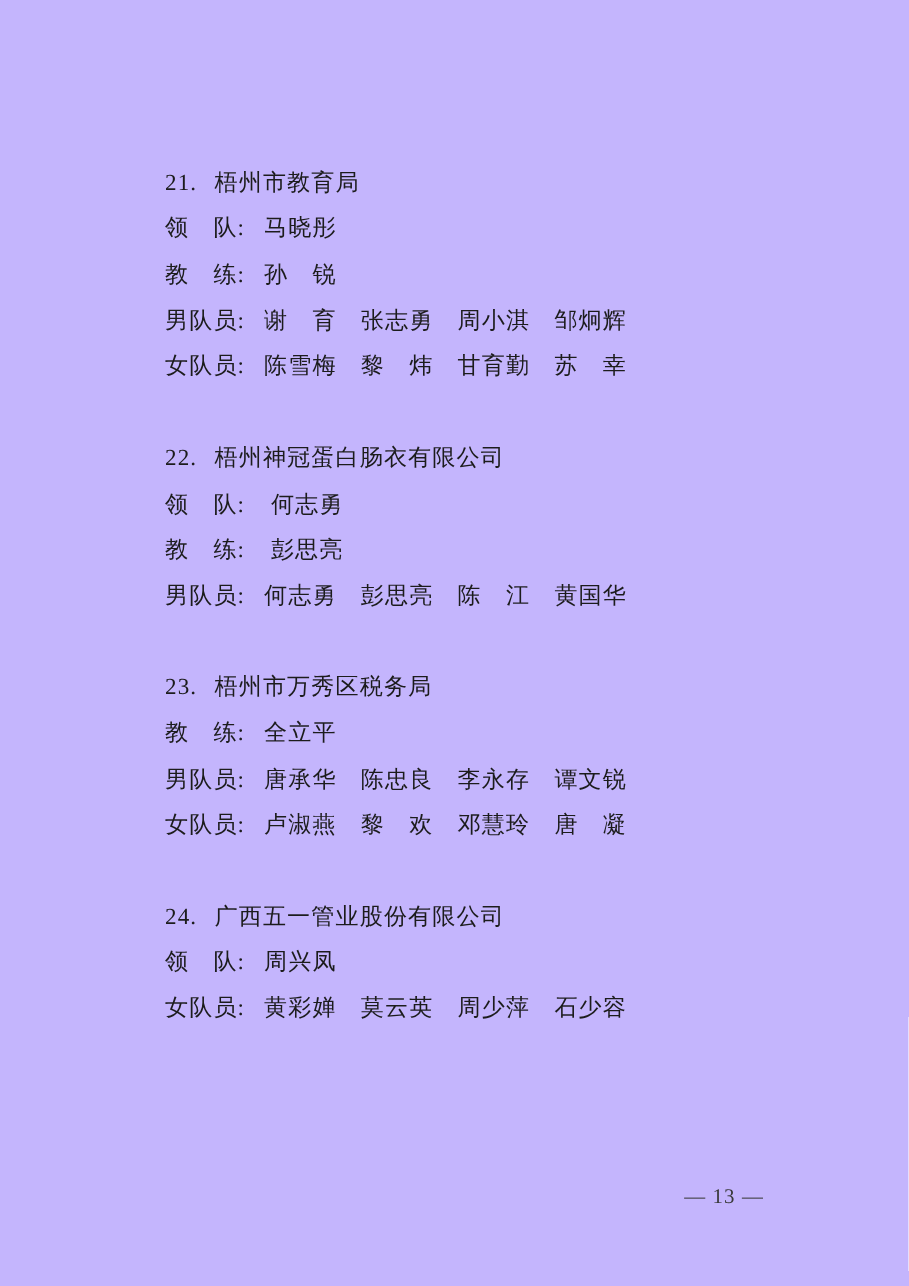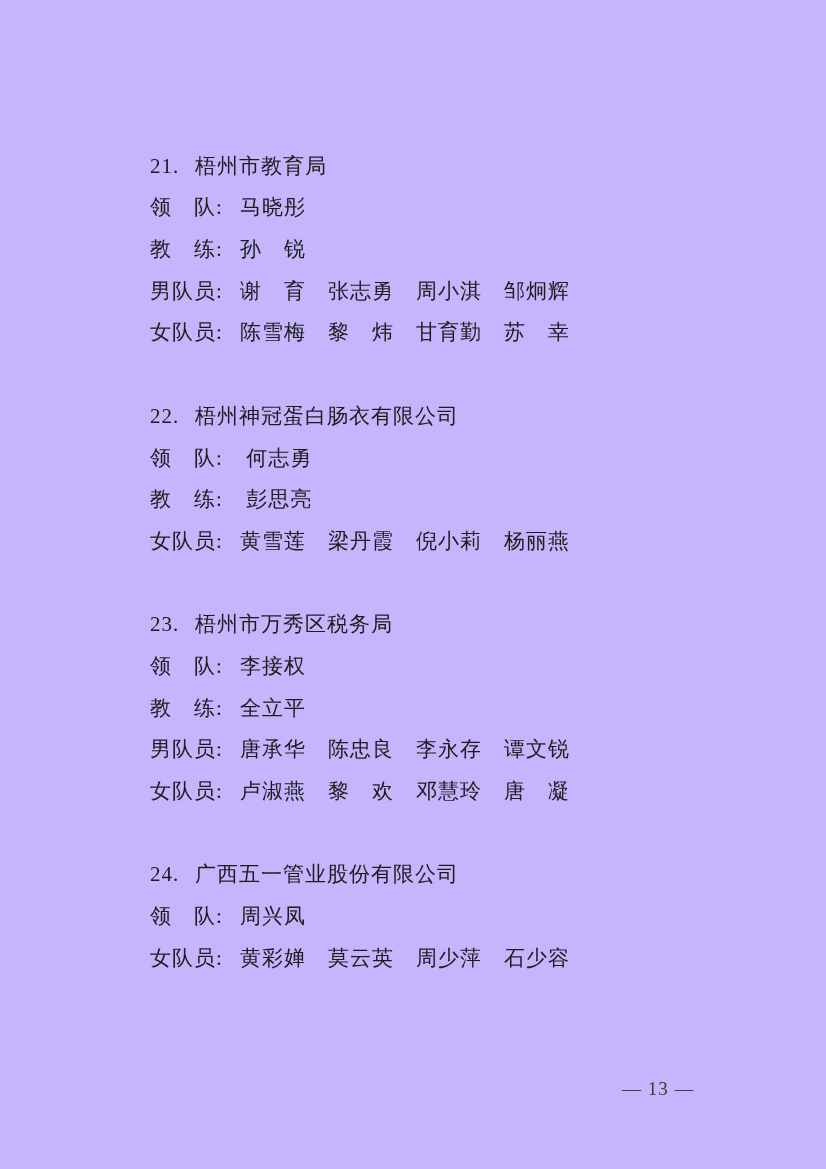--- a/index.html
+++ b/index.html
@@ -79,30 +79,27 @@
       <div class="line">
         <span class="team-index">22.</span><span>梧州神冠蛋白肠衣有限公司</span>
       </div>
       <div class="line">
         <span class="row-label">领　队:</span><span> 何志勇</span>
       </div>
       <div class="line">
         <span class="row-label">教　练:</span><span> 彭思亮</span>
       </div>
       <div class="line">
-        <span class="row-label">女队员:</span><span>黄雪莲　梁丹霞　倪小莉　杨丽燕</span>
+        <span class="row-label">男队员:</span><span>何志勇　彭思亮　陈　江　黄国华</span>
       </div>
     </div>
 
     <div class="team-section">
       <div class="line">
         <span class="team-index">23.</span><span>梧州市万秀区税务局</span>
-      </div>
-      <div class="line">
-        <span class="row-label">领　队:</span><span>李接权</span>
       </div>
       <div class="line">
         <span class="row-label">教　练:</span><span>全立平</span>
       </div>
       <div class="line">
         <span class="row-label">男队员:</span><span>唐承华　陈忠良　李永存　谭文锐</span>
       </div>
       <div class="line">
         <span class="row-label">女队员:</span><span>卢淑燕　黎　欢　邓慧玲　唐　凝</span>
       </div>

